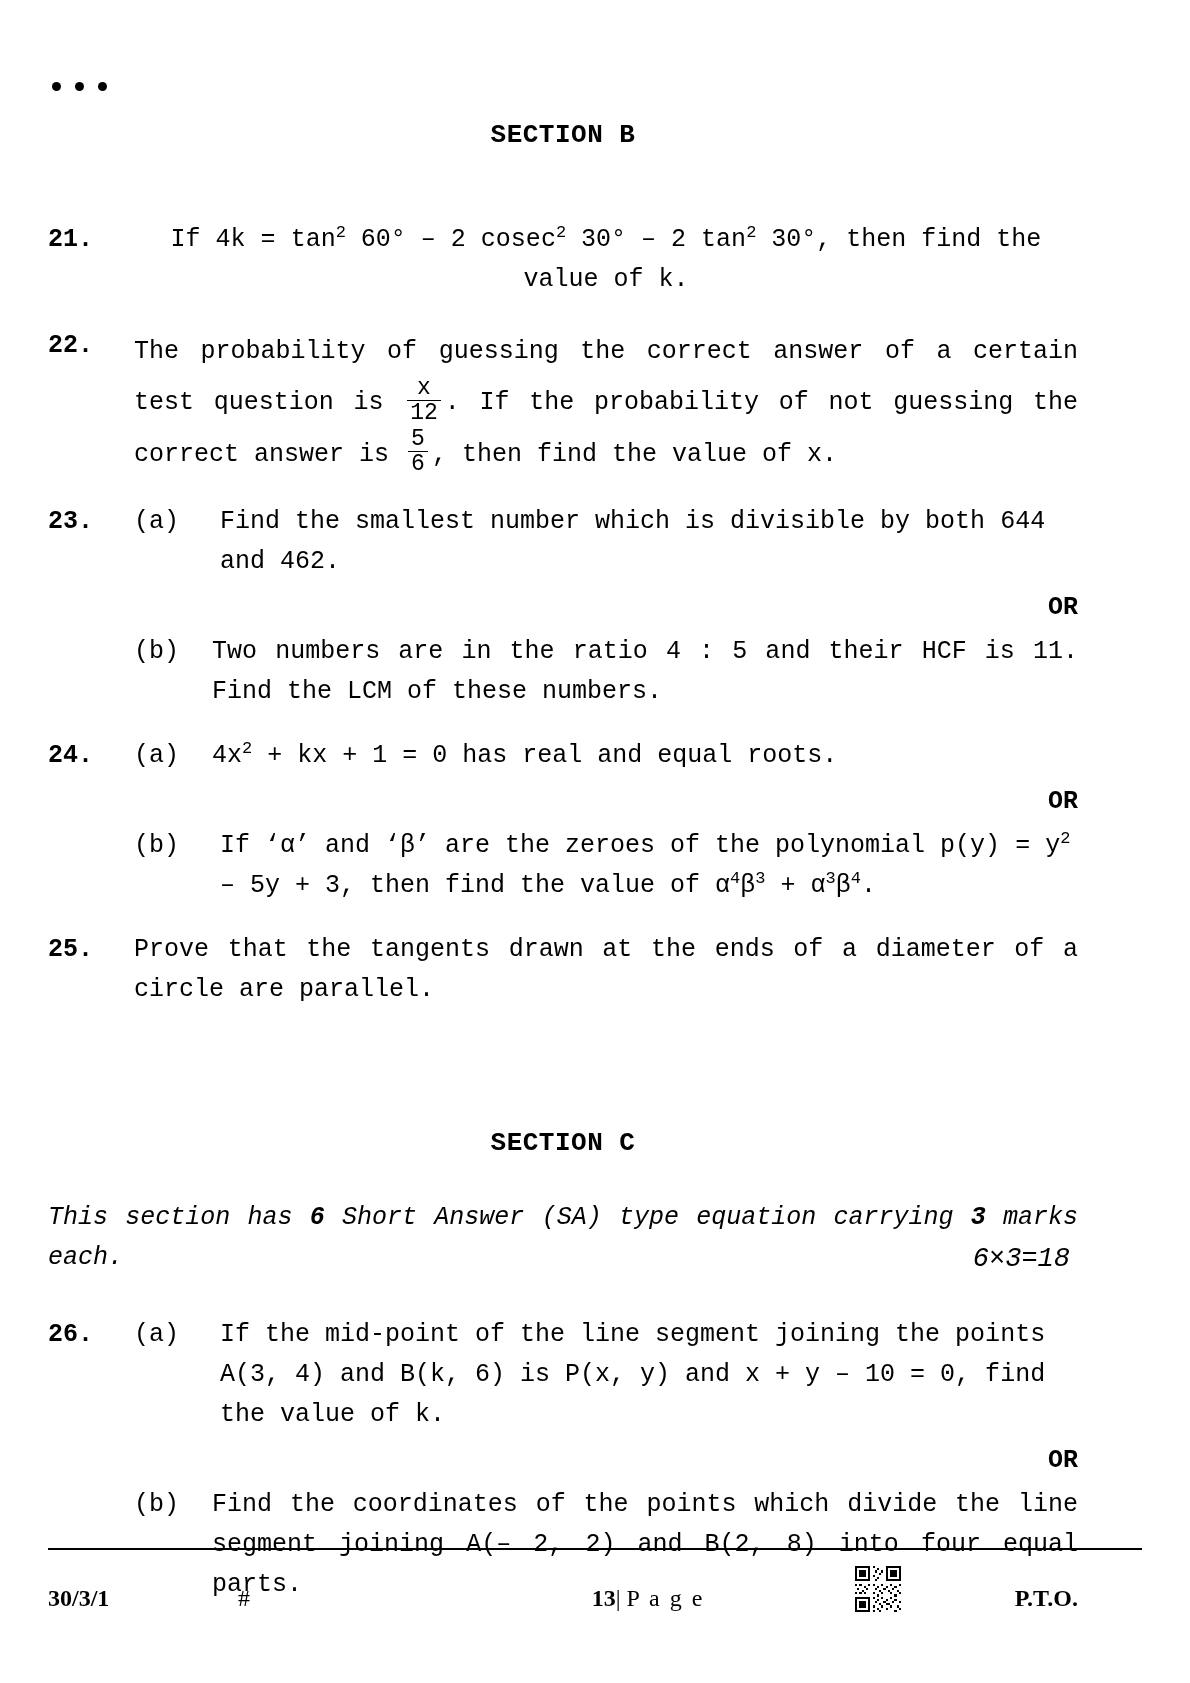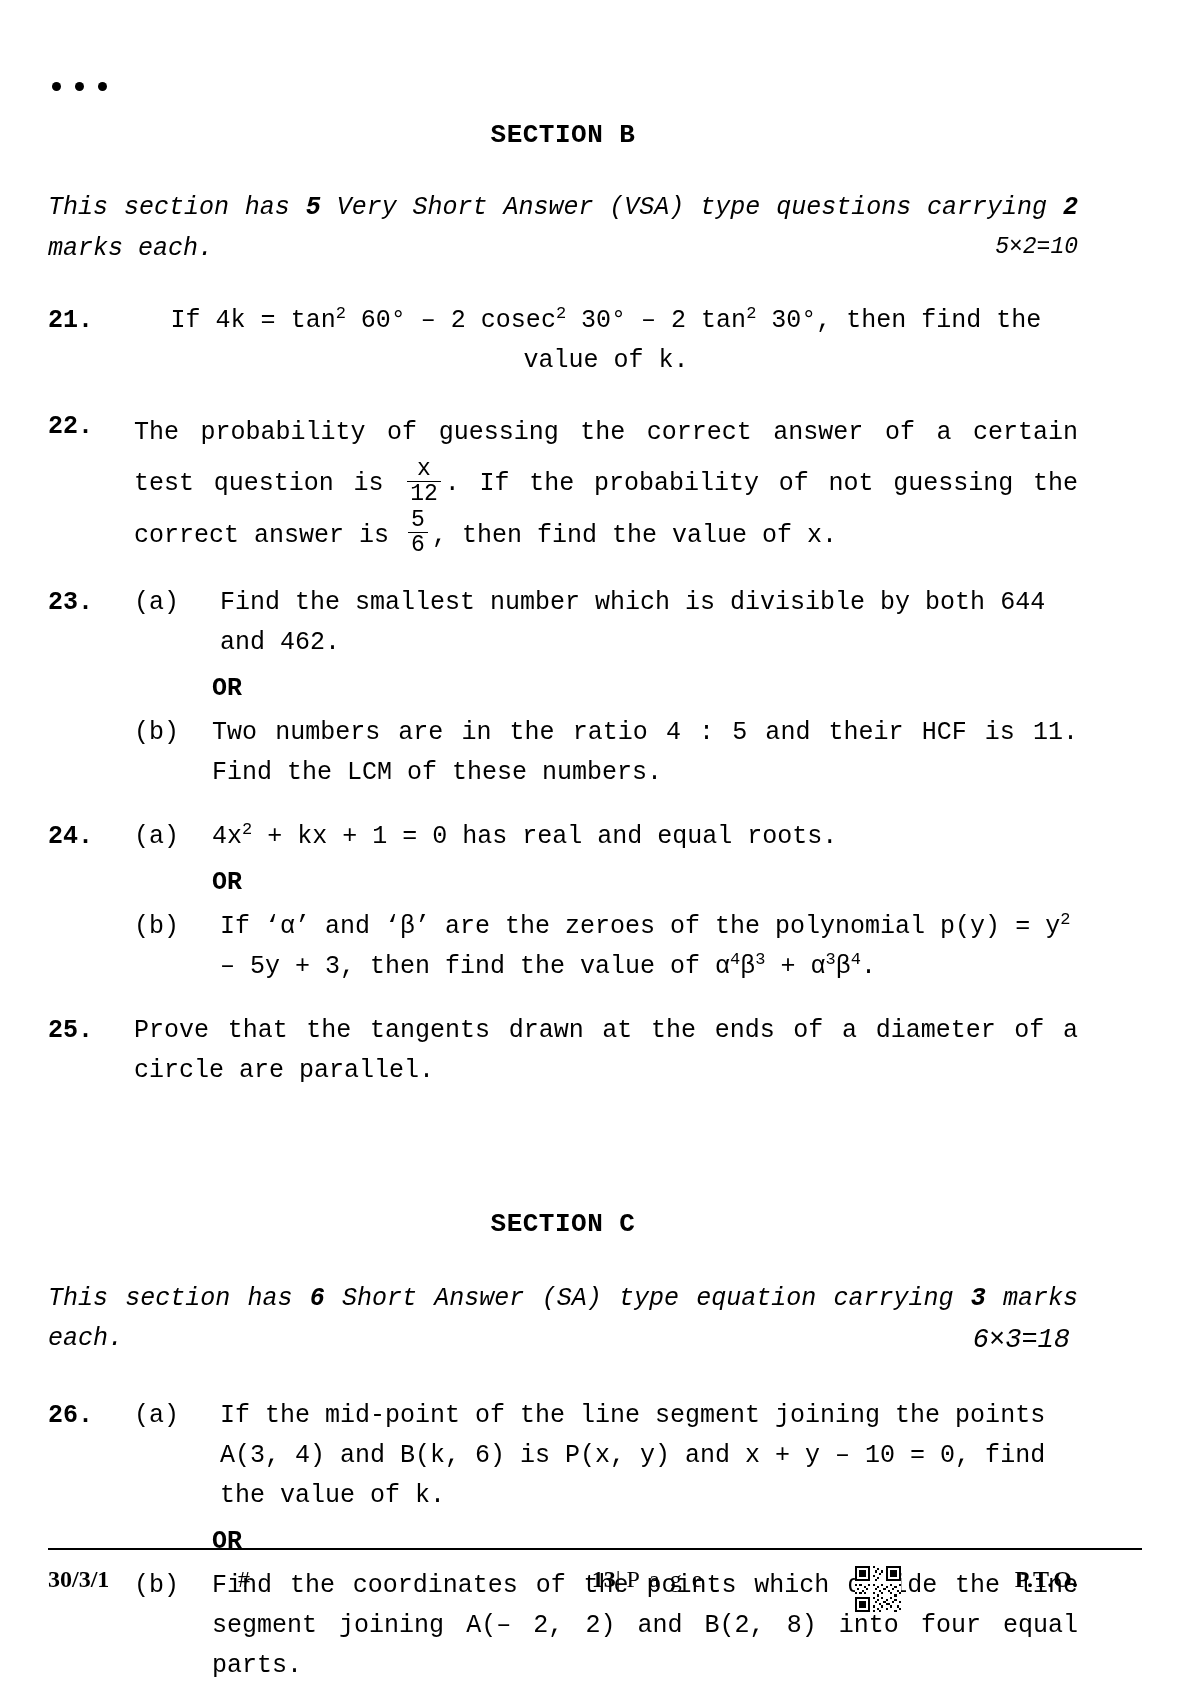--- a/index.html
+++ b/index.html
@@ -105,21 +105,21 @@
     flex: 0 0 78px;
   }
   .sub-body {
     flex: 1 1 auto;
     text-align: justify;
     text-justify: inter-word;
   }
   .sub-body.left { text-align: left; margin-left: 8px; }
 
   .or {
-    text-align: left;
+    text-align: right;
     font-weight: bold;
     font-size: 25px;
     margin: 6px 0 4px 0;
   }
   .or-indent { padding-left: 78px; }
 
   sup {
     font-size: 0.68em;
     vertical-align: super;
     line-height: 0;
@@ -147,21 +147,21 @@
     right: 48px;
     top: 1548px;
     border-top: 2.4px solid #000;
   }
   .footer {
     position: absolute;
     left: 48px;
     top: 1566px;
     width: 1030px;
     display: flex;
-    align-items: flex-start;
+    align-items: flex-end;
     font-size: 24px;
   }
   .f-code { font-weight: bold; width: 190px; }
   .f-hash { width: 240px; text-align: left; }
   .f-page { flex: 1 1 auto; text-align: center; }
   .f-page b { font-weight: bold; }
   .f-page .spaced { letter-spacing: 2px; }
   .f-qr { width: 120px; display: flex; justify-content: center; }
   .f-pto { width: 140px; text-align: right; font-weight: bold; }
 
@@ -177,24 +177,20 @@
     <span></span>
     <span></span>
   </div>
 
   <div class="content" style="top:120px;">
 
     <div class="section-heading">SECTION B</div>
 
     <div style="height:38px;"></div>
 
-    <div class="section-intro">
-      <span>This section has </span><b>5</b><span> Very Short Answer (VSA) type questions carrying </span><b>2</b><span> marks each.</span>
-      <span class="marks">5×2=10</span>
-    </div>
 
     <div style="height:32px;"></div>
 
     <div class="q">
       <div class="q-num">21.</div>
       <div class="q-body">
         <div class="q-text left"><span>If  4k = tan</span><sup>2</sup><span> 60° – 2 cosec</span><sup>2</sup><span> 30° – 2 tan</span><sup>2</sup><span> 30°,  then find the value of k.</span></div>
       </div>
     </div>
 

